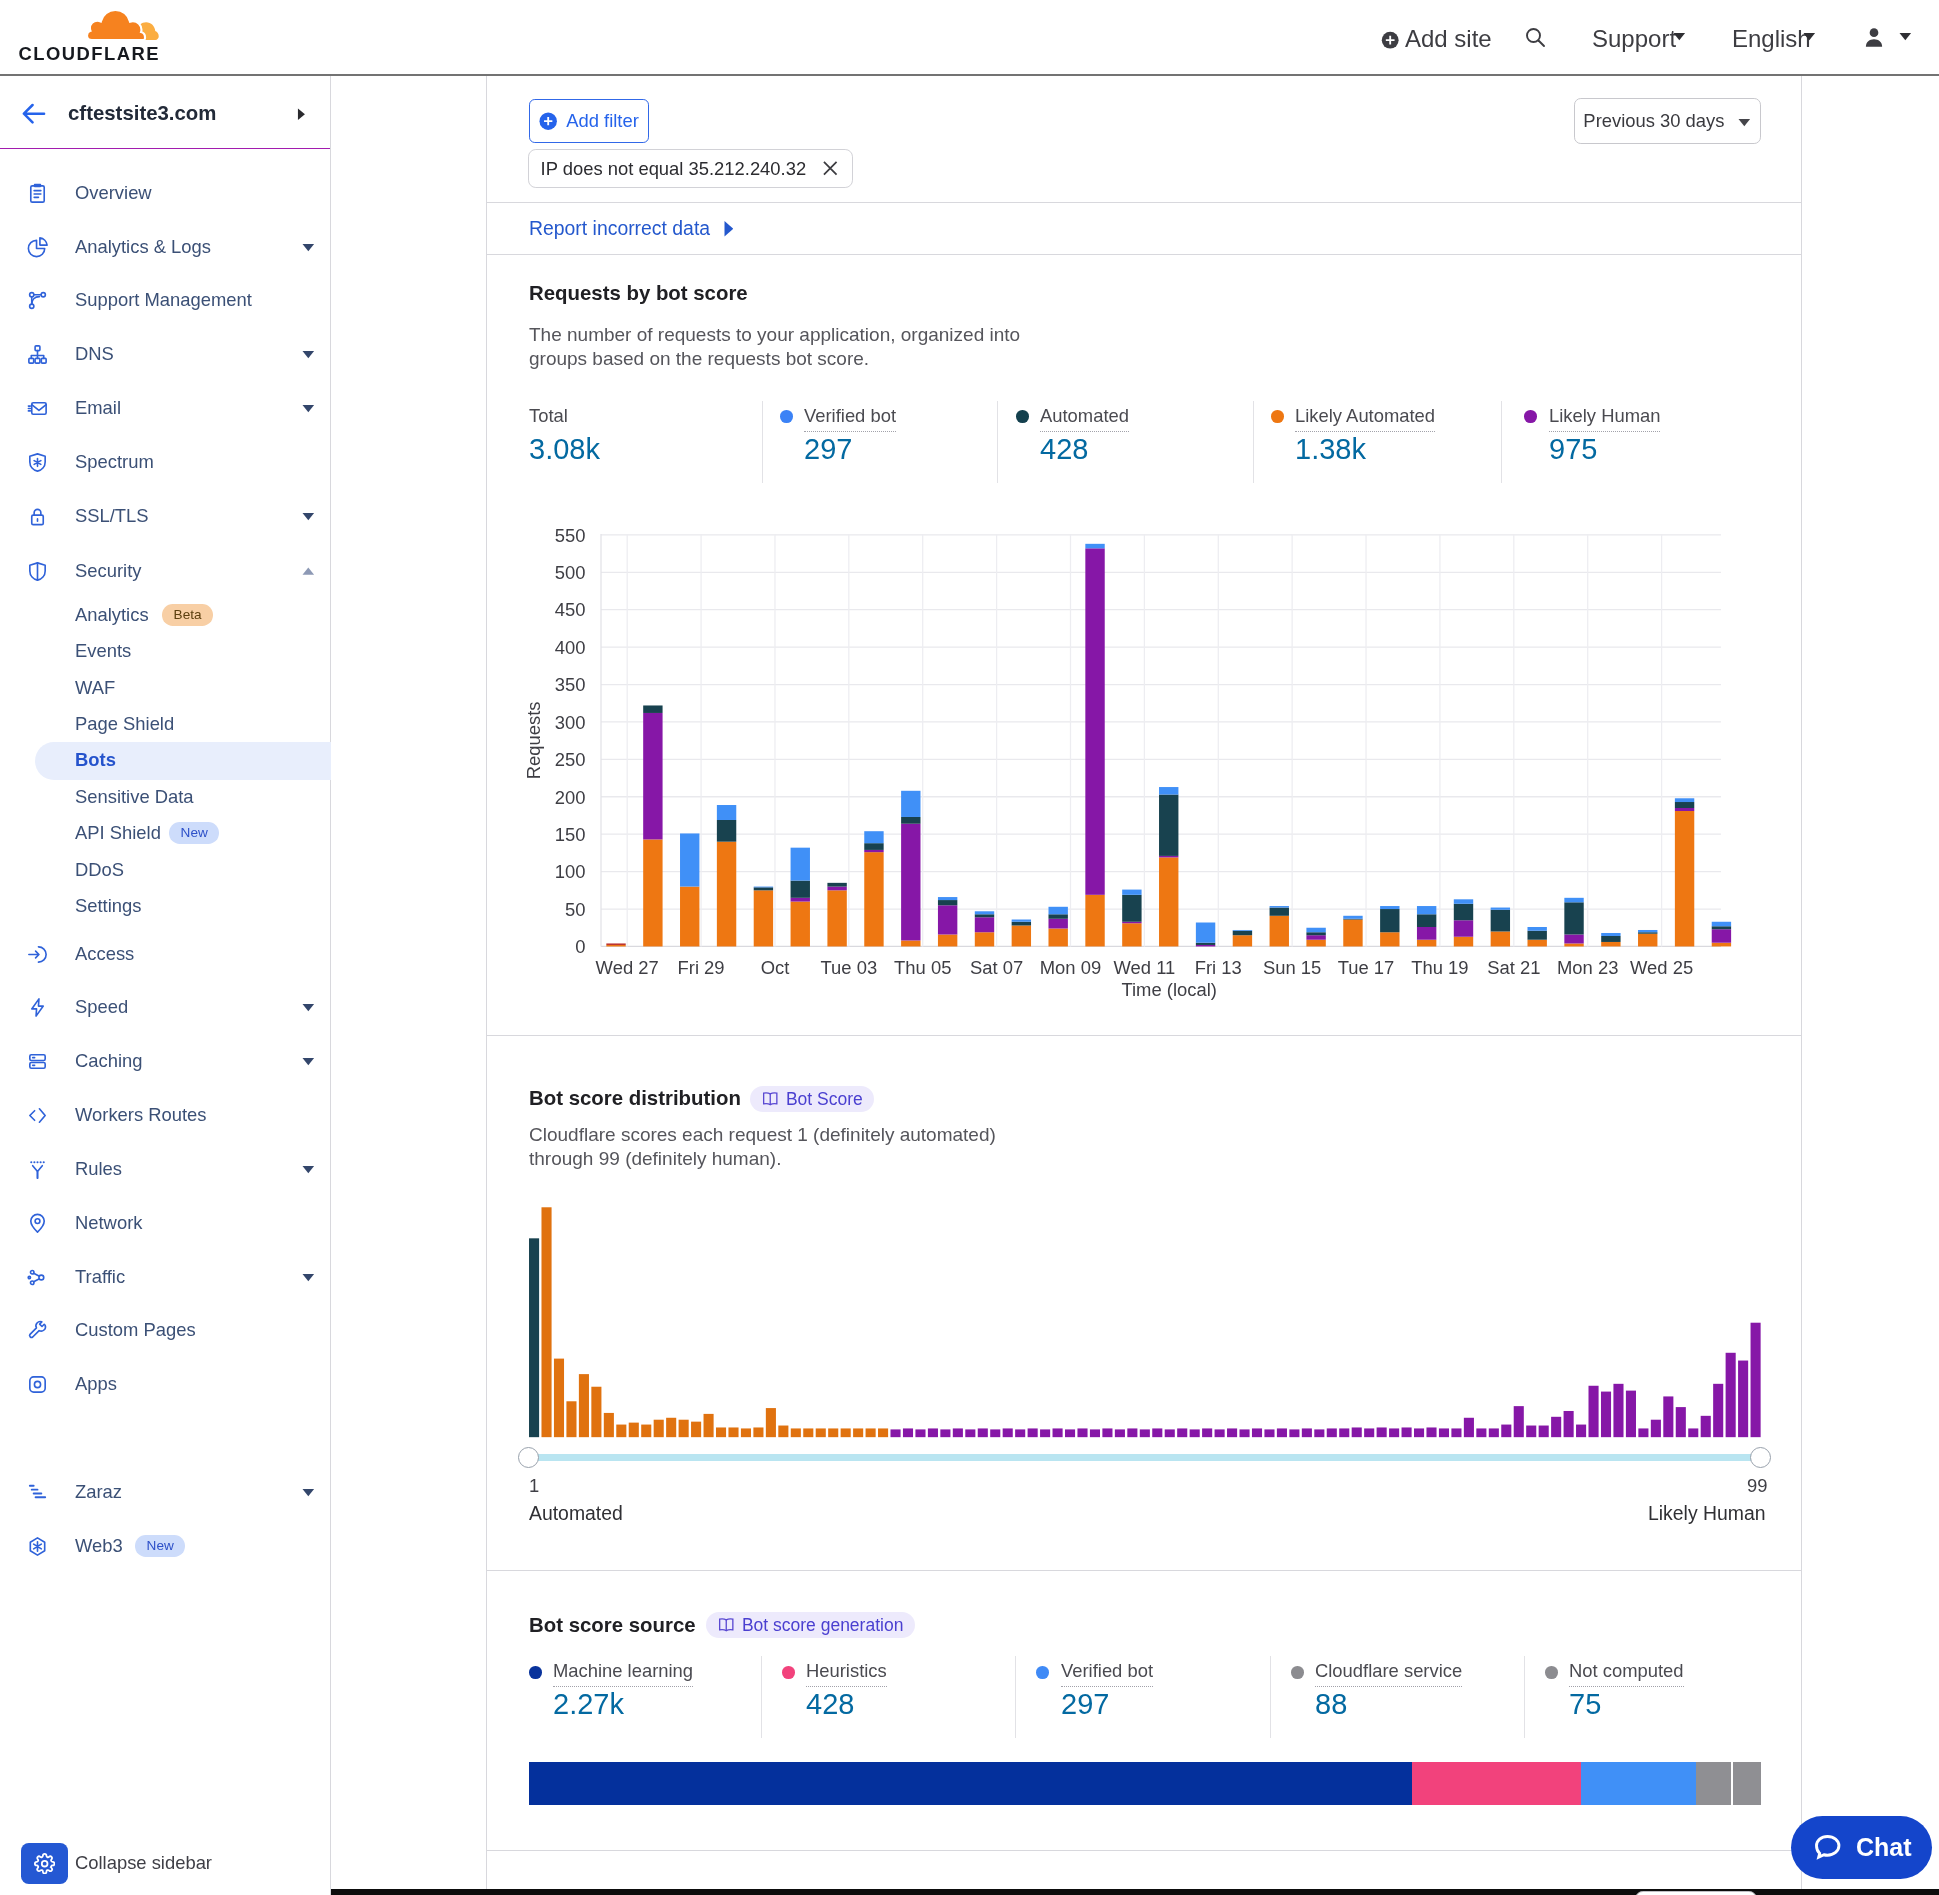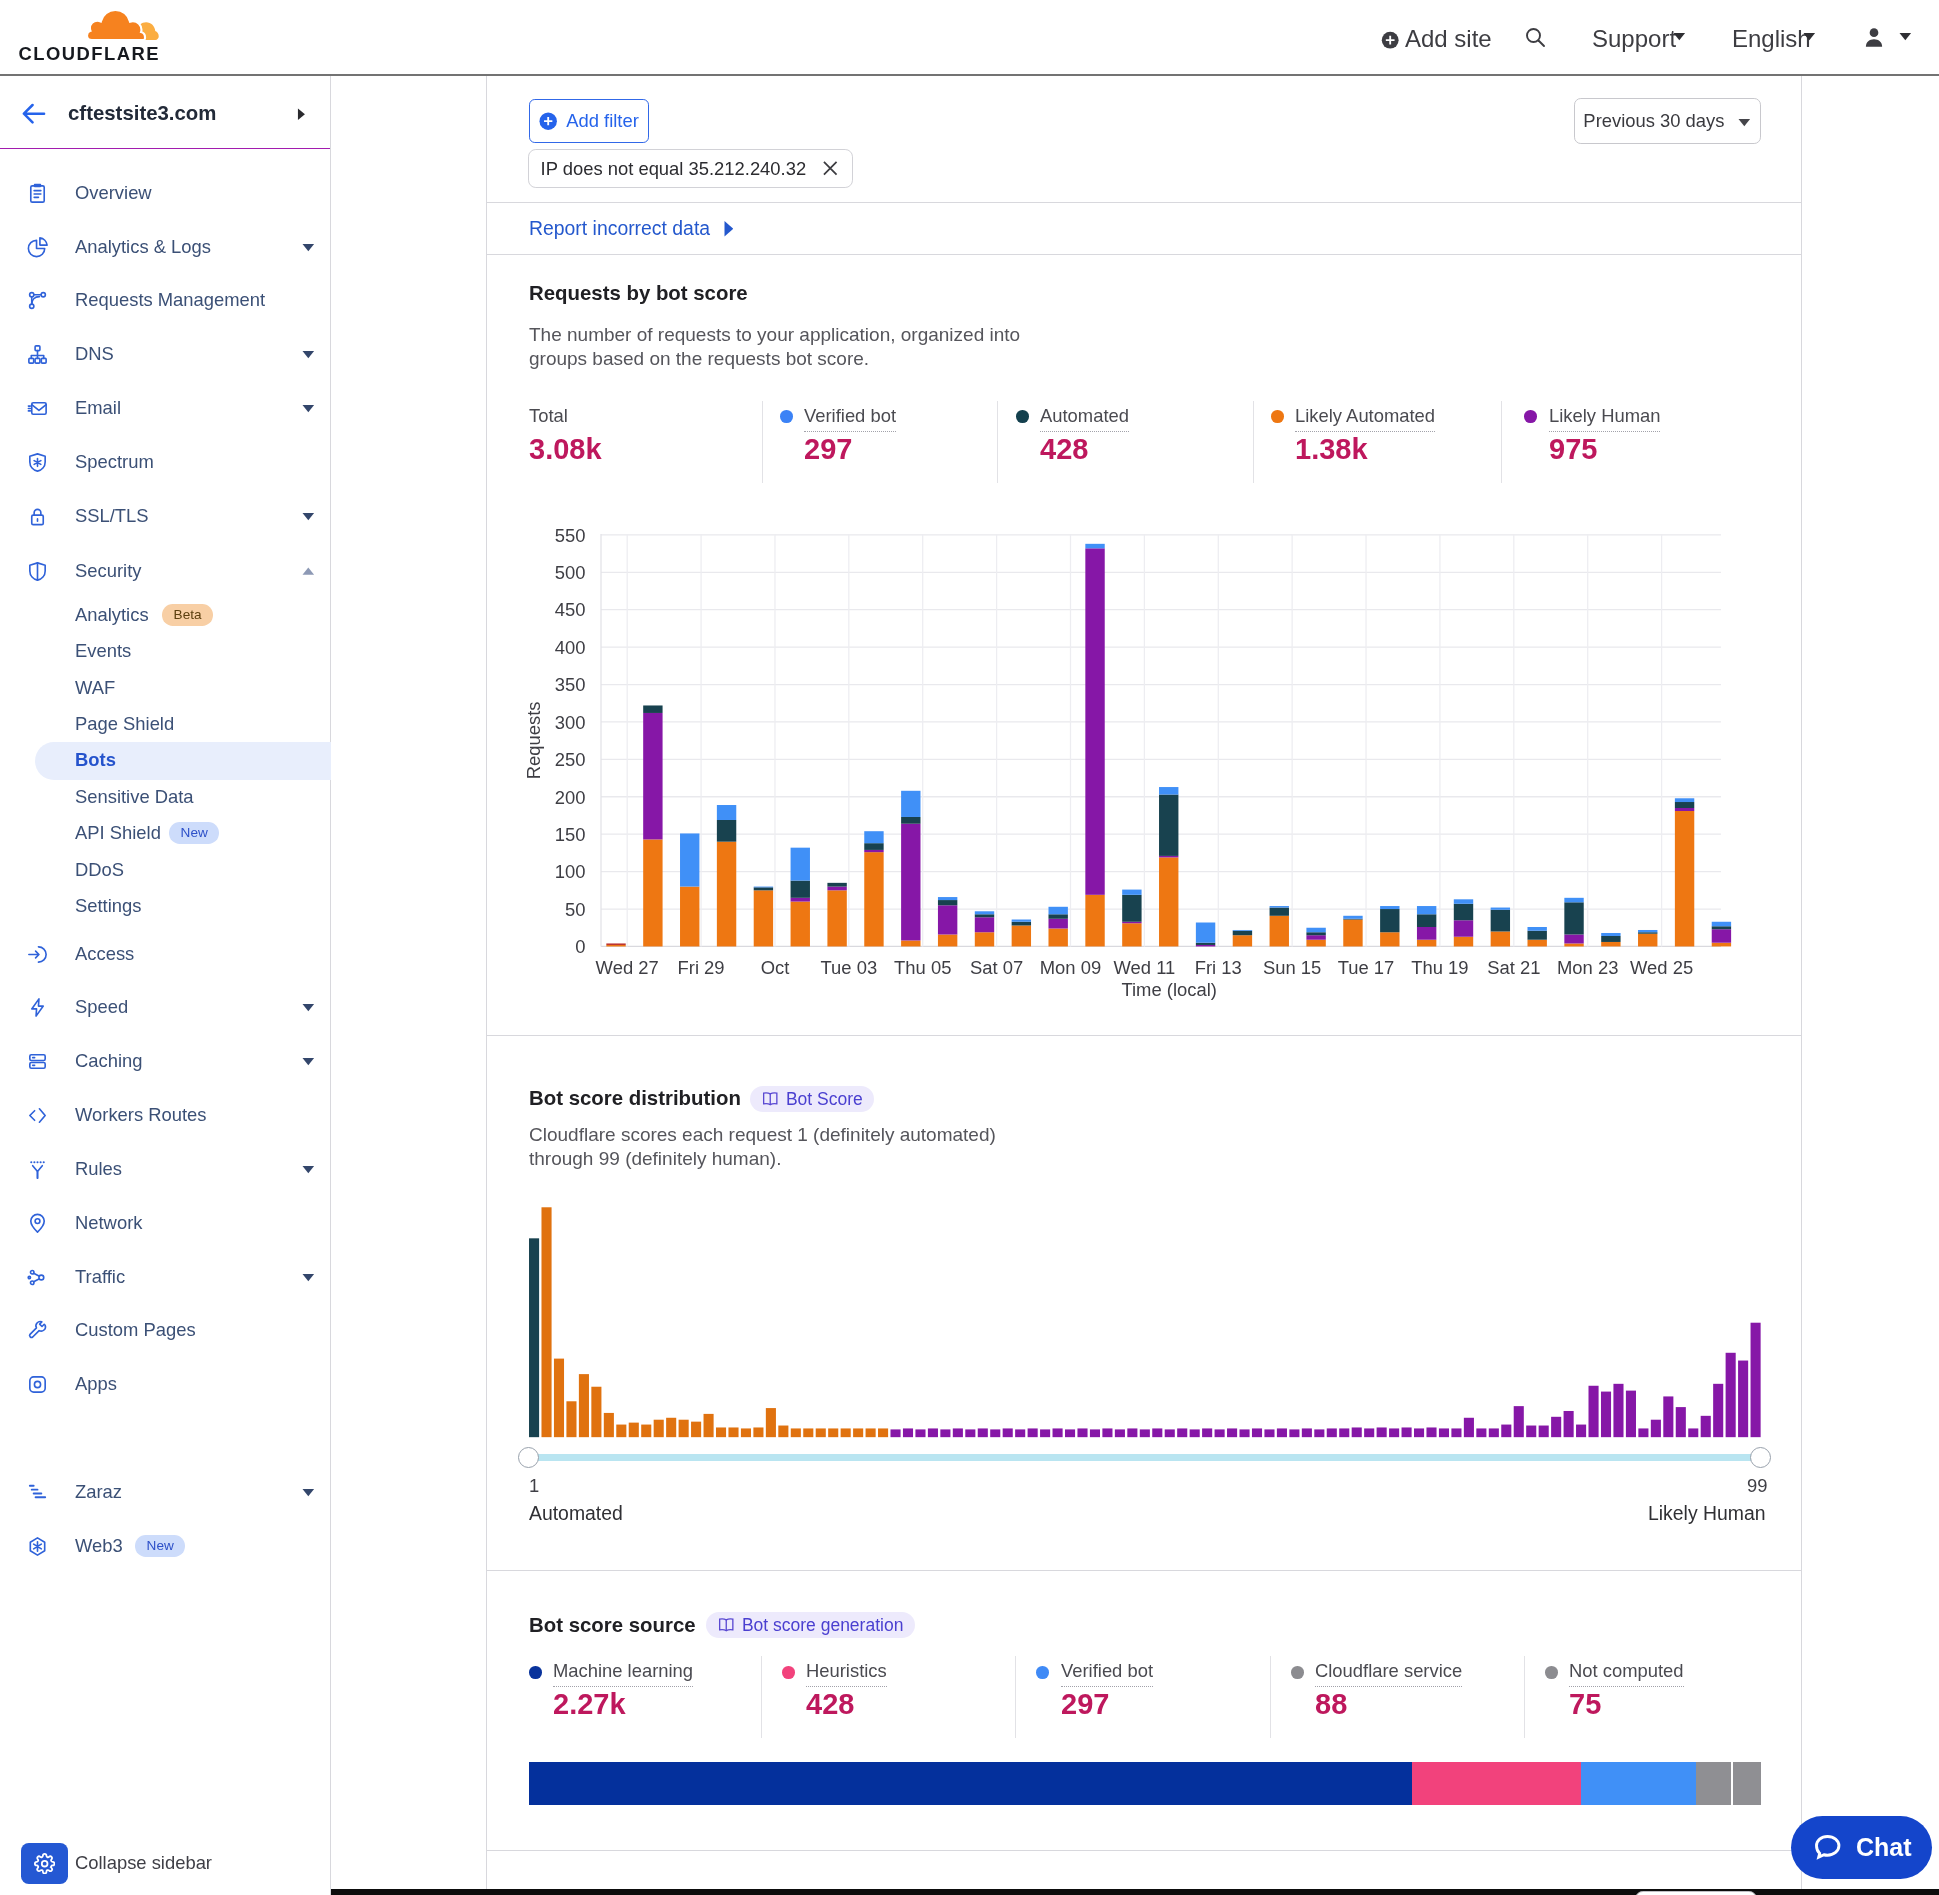--- a/index.html
+++ b/index.html
@@ -29,21 +29,21 @@
 .addfilter{position:absolute;left:529px;top:99px;width:120px;height:44px;border:1.9px solid #3168e8;border-radius:5.8px;color:#2563eb;font-size:18.4px;display:flex;align-items:center;justify-content:center}
 .chip{position:absolute;left:528px;top:149px;height:39px;border:1.5px solid #d2d2d7;border-radius:7.8px;padding:0 13.6px 0 11.6px;font-size:18.4px;color:#2c2c30;display:flex;align-items:center;background:#fff}
 .prev30{position:absolute;left:1574px;top:98px;width:187px;height:46px;border:1.5px solid #c8c8cd;border-radius:6.8px;font-size:18.4px;color:#3a3a3f;display:flex;align-items:center;justify-content:center;background:#fff}
 .report{position:absolute;left:529px;top:217px;font-size:19.4px;color:#2458cd;display:flex;align-items:center}
 .h2{position:absolute;left:529px;font-size:20.4px;font-weight:700;color:#202024}
 .desc{position:absolute;left:529px;font-size:19px;color:#55555b;line-height:24px}
 .vsep{position:absolute;width:1px;background:#e2e2e6}
 .dot{position:absolute;width:12.6px;height:12.6px;border-radius:50%}
 .slab{position:absolute;font-size:18.4px;color:#4a4a50;white-space:nowrap}
 .dotted{border-bottom:1.9px dotted #a2a2aa;padding-bottom:3.9px}
-.sval{position:absolute;font-size:29px;font-weight:700;color:#be185d}
+.sval{position:absolute;font-size:29px;font-weight:400;color:#0369a1}
 .pbadge{position:absolute;height:26px;background:#edeafc;border-radius:13.6px;padding:0 11.6px;font-size:17.5px;color:#4a3fd0;display:flex;align-items:center}
 .track{position:absolute;left:529px;top:1454px;width:1232px;height:6.8px;background:#b9e5f1;border-radius:3.9px}
 .knob{position:absolute;top:1447px;width:21.3px;height:21.3px;background:#fff;border:1.9px solid #98a1ac;border-radius:50%}
 .slab2{position:absolute;font-size:18.4px;color:#3f3f46}
 .slab3{position:absolute;font-size:19.4px;color:#303034}
 .chat{position:absolute;left:1791px;top:1816px;width:141px;height:63px;background:#1445cb;border-radius:32px;color:#fff;font-size:25px;font-weight:700;display:flex;align-items:center;justify-content:center;z-index:6}
 </style></head>
 <body>
 <div class="hdr">
     <svg width="74" height="35" viewBox="0 0 76 36" style="position:absolute;left:85px;top:6.8px">
@@ -111,21 +111,21 @@
         </svg></span>
     </div>
     <div class="nrow" style="top:198px">
       <span class="nico"><svg class="nicon" viewBox="0 0 24 24" fill="none" stroke="#2f62d9" stroke-width="1.7" stroke-linecap="round" stroke-linejoin="round">
           <circle cx="6" cy="18" r="2.2"></circle>
           <circle cx="6" cy="6" r="2.2"></circle>
           <circle cx="18" cy="6" r="2.2"></circle>
           <path d="M6 8.2v7.6M8.2 6h7.6"></path>
           <path d="M6 16c0-5 3-8 8-8"></path>
         </svg></span>
-      <span class="nlab">Requests Management</span>
+      <span class="nlab">Support Management</span>
     </div>
     <div class="nrow" style="top:252px">
       <span class="nico"><svg class="nicon" viewBox="0 0 24 24" fill="none" stroke="#2f62d9" stroke-width="1.7" stroke-linecap="round" stroke-linejoin="round">
           <rect x="9.5" y="3" width="5" height="5" rx="1"></rect>
           <rect x="3" y="16" width="5" height="5" rx="1"></rect>
           <rect x="9.5" y="16" width="5" height="5" rx="1"></rect>
           <rect x="16" y="16" width="5" height="5" rx="1"></rect>
           <path d="M12 8v5M5.5 16v-3h13v3M12 13v3"></path>
         </svg></span>
       <span class="nlab">DNS</span>

